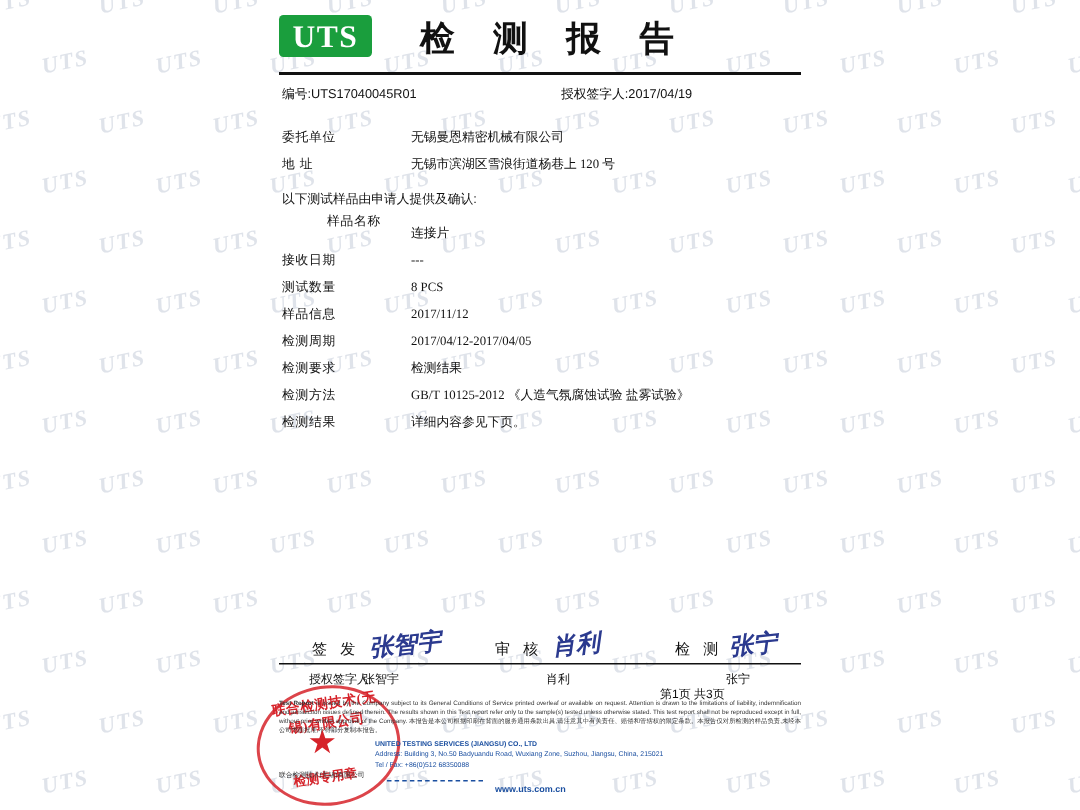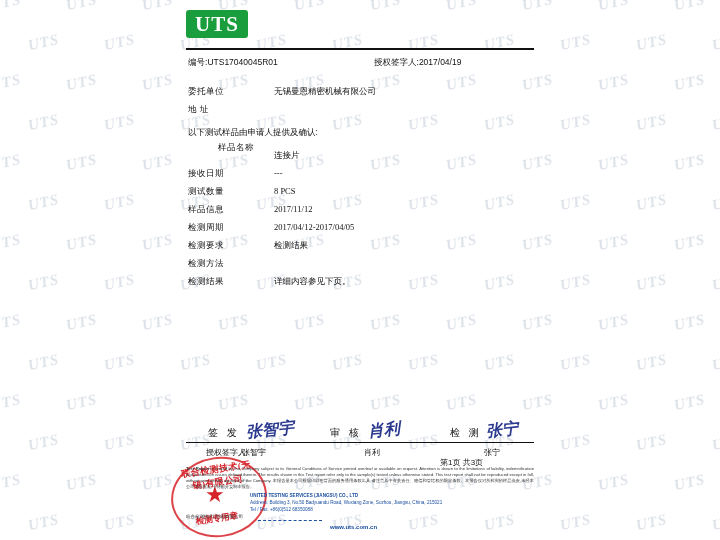--- a/index.html
+++ b/index.html
@@ -409,31 +409,33 @@
       <div class="wm" style="left: 408px; top: 514px;">UTS</div>
       <div class="wm" style="left: 484px; top: 514px;">UTS</div>
       <div class="wm" style="left: 560px; top: 514px;">UTS</div>
       <div class="wm" style="left: 636px; top: 514px;">UTS</div>
       <div class="wm" style="left: 712px; top: 514px;">UTS</div>
     </div>
 
   <div class="doc">
 
     <div class="logo">UTS</div>
+    <div class="title">检 测 报 告</div>
     <div class="hr"></div>
 
     <div class="meta">
       <div class="no"><span>编号:</span><span>UTS17040045R01</span></div>
       <div class="date"><span>授权签字人:</span><span>2017/04/19</span></div>
     </div>
 
     <div class="lbl" style="top:86px;">委托单位</div>
     <div class="val" style="top:86px;">无锡曼恩精密机械有限公司</div>
 
     <div class="lbl" style="top:104px;">地      址</div>
+    <div class="val" style="top:104px;">无锡市滨湖区雪浪街道杨巷上 120 号</div>
 
     <div class="note">以下测试样品由申请人提供及确认:</div>
 
     <div class="lbl" style="top:142px;margin-left:30px;">样品名称</div>
     <div class="val" style="top:150px;">连接片</div>
 
     <div class="lbl" style="top:168px;">接收日期</div>
     <div class="val" style="top:168px;">---</div>
 
     <div class="lbl" style="top:186px;font-family:Liberation Mono, monospace;">测试数量</div>
@@ -442,20 +444,21 @@
     <div class="lbl" style="top:204px;">样品信息</div>
     <div class="val" style="top:204px;">2017/11/12</div>
 
     <div class="lbl" style="top:222px;">检测周期</div>
     <div class="val" style="top:222px;">2017/04/12-2017/04/05</div>
 
     <div class="lbl" style="top:240px;">检测要求</div>
     <div class="val" style="top:240px;">检测结果</div>
 
     <div class="lbl" style="top:258px;">检测方法</div>
+    <div class="val" style="top:258px;">GB/T 10125-2012 《人造气氛腐蚀试验  盐雾试验》</div>
 
     <div class="lbl" style="top:276px;">检测结果</div>
     <div class="val" style="top:276px;">详细内容参见下页。</div>
 
     <div class="sigrow">
       <div class="sig-lbl" style="left:6px;">签    发</div>
       <div class="sig-hand" style="left:60px;">张智宇</div>
 
       <div class="sig-lbl" style="left:128px;">审    核</div>
       <div class="sig-hand" style="left:182px;">肖利</div>

